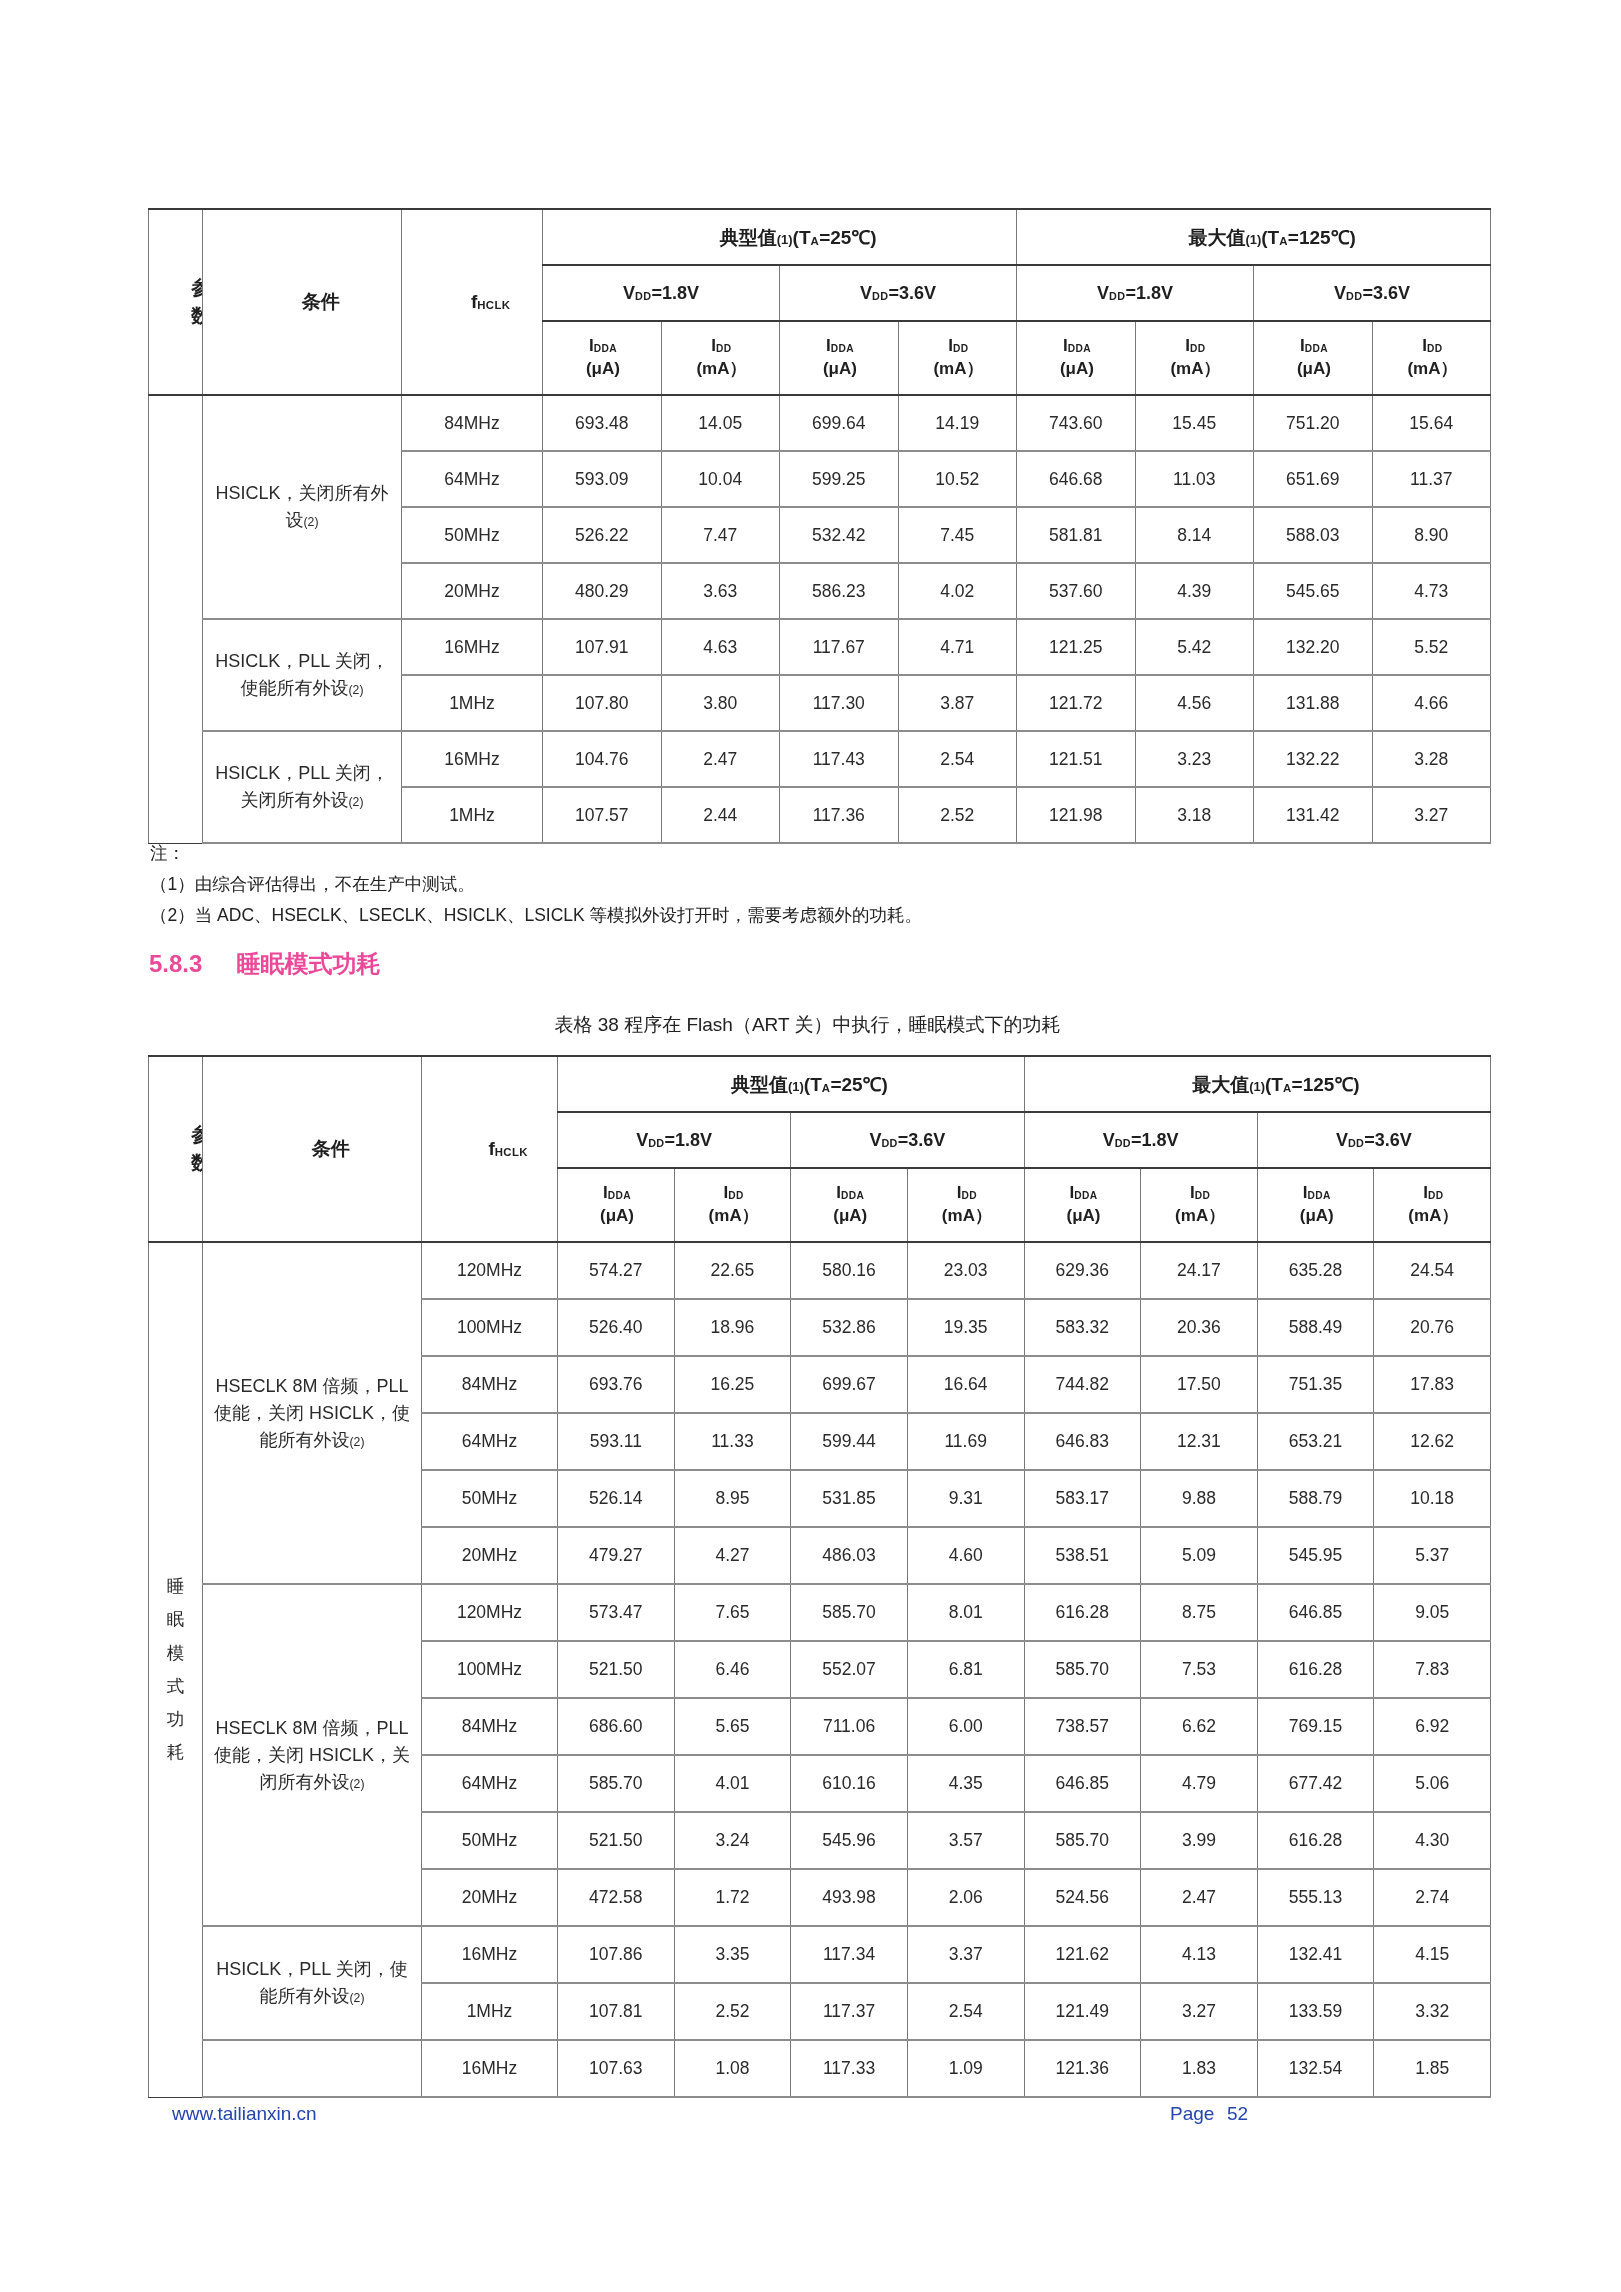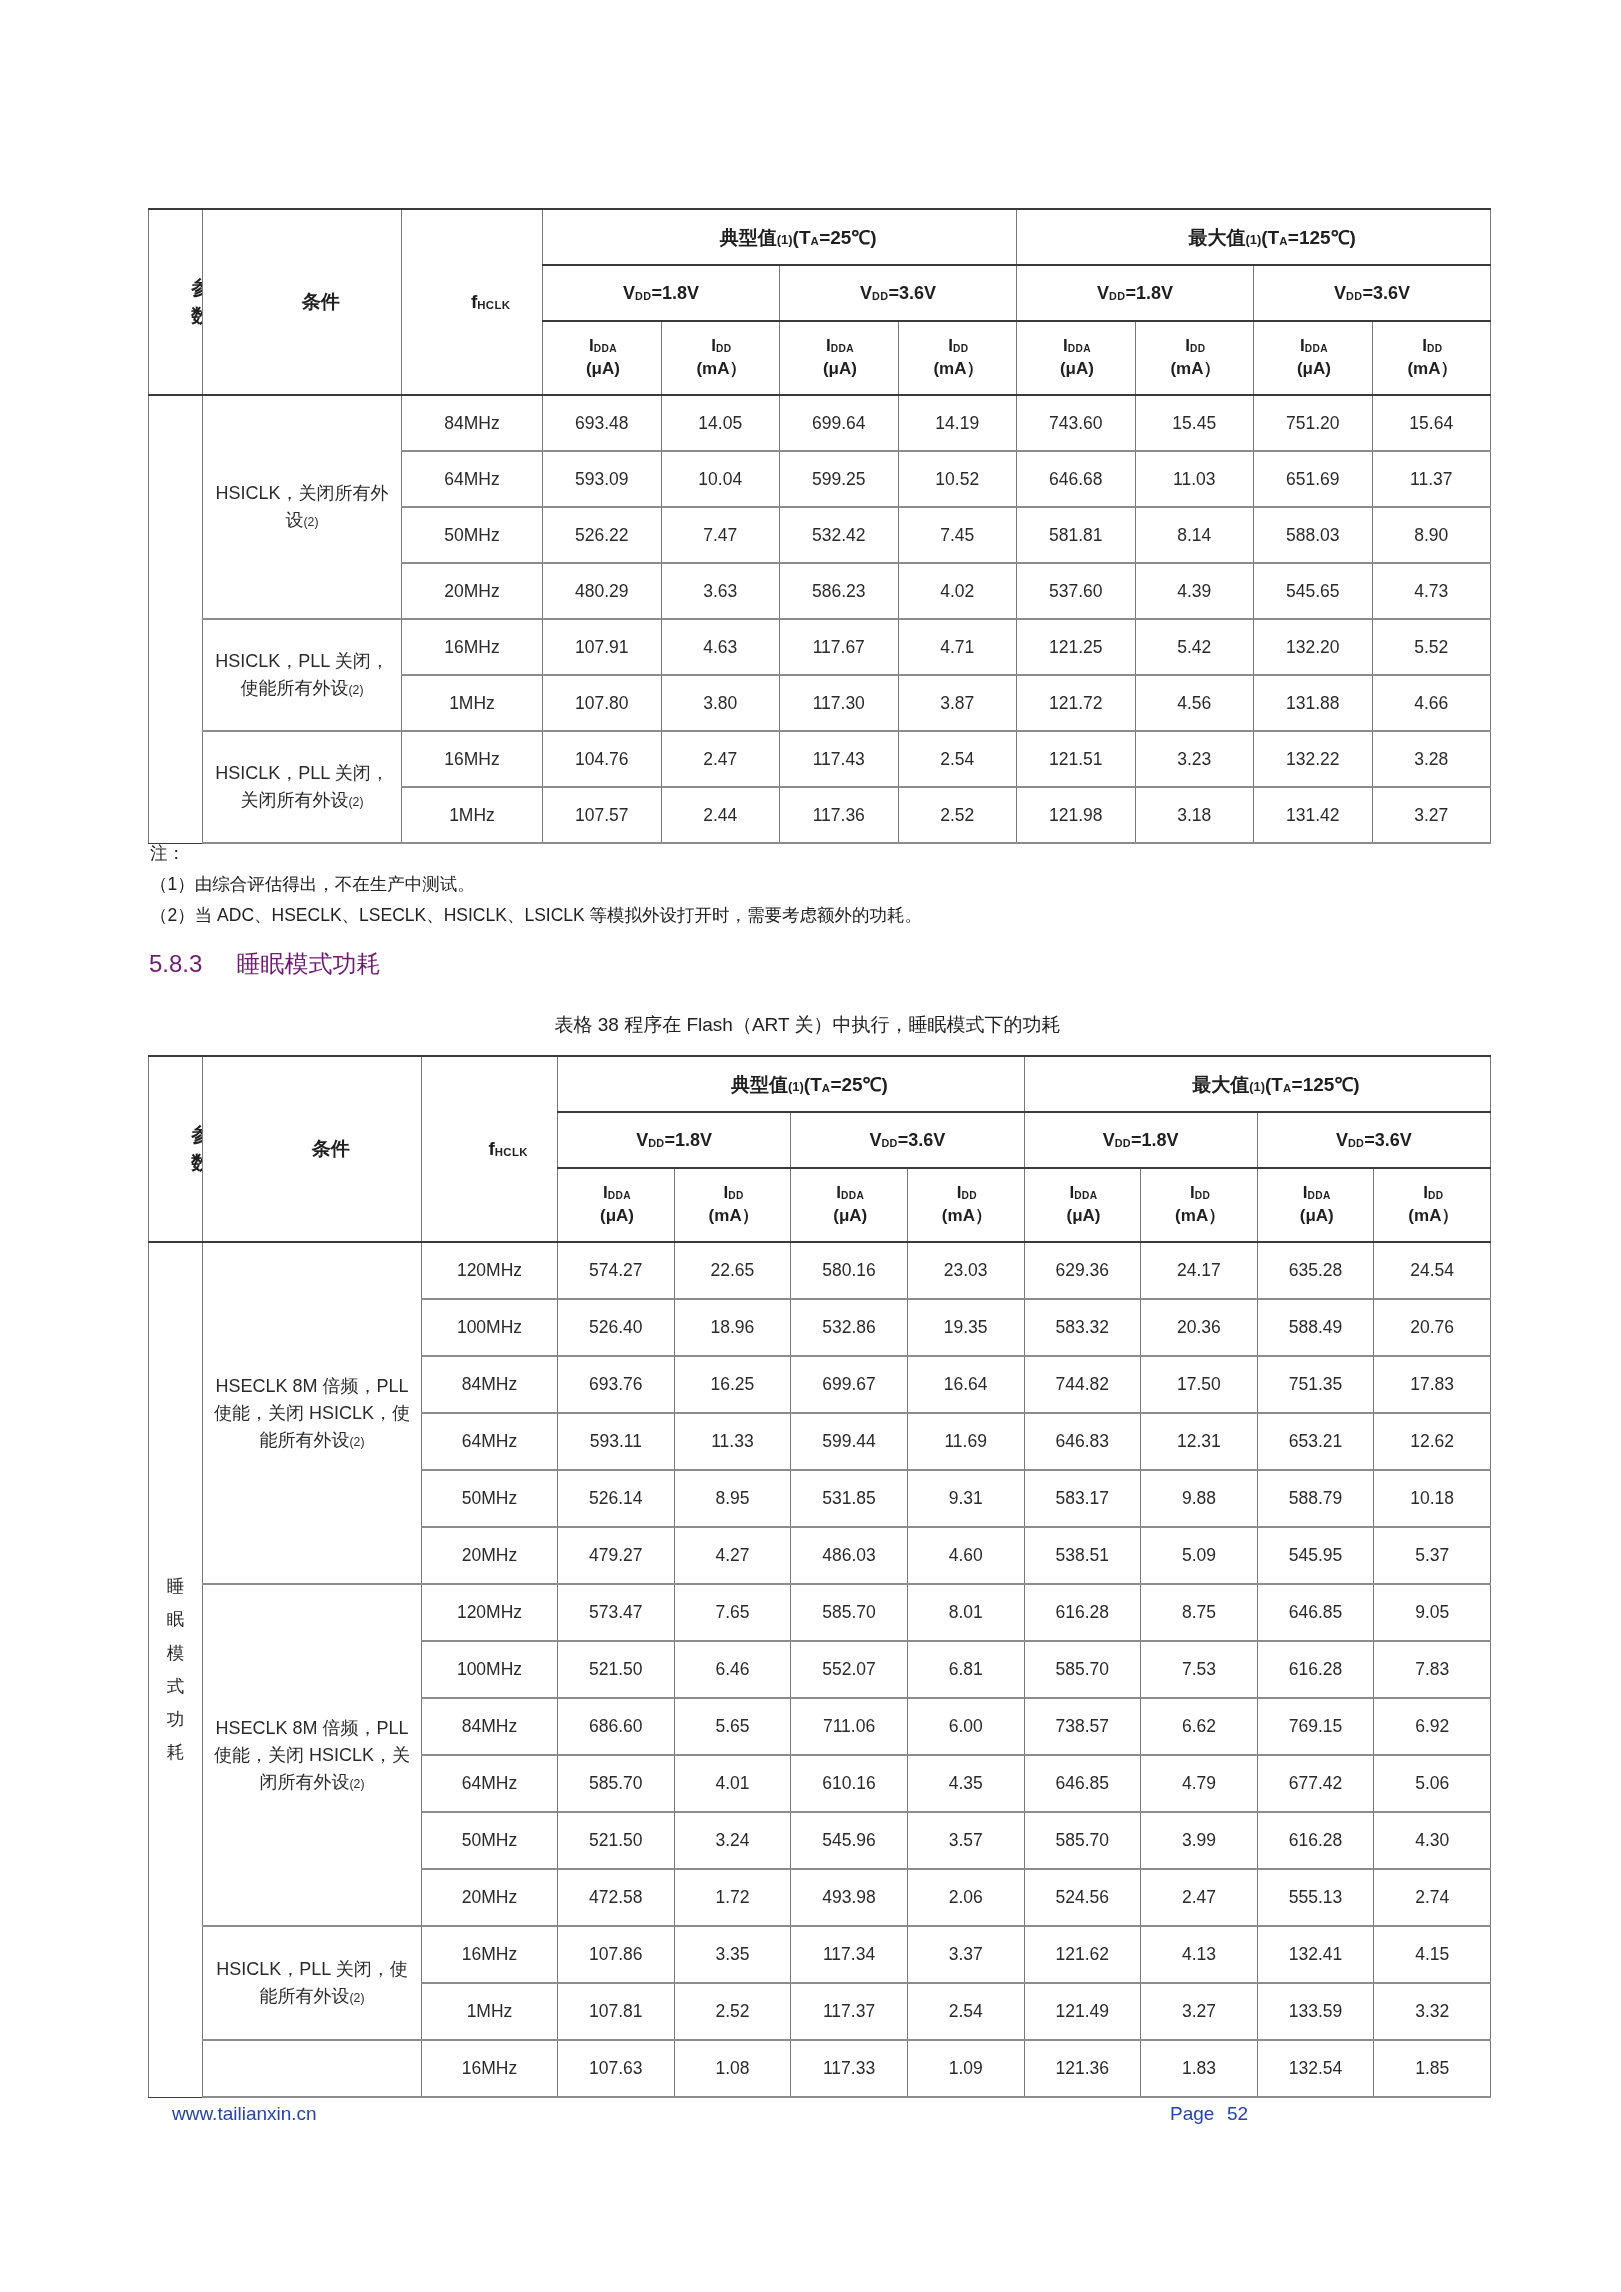--- a/index.html
+++ b/index.html
@@ -37,21 +37,21 @@
           text-align:center; white-space:normal; }
   th .vert { line-height:1.45; }
 
   .sb { font-size:0.60em; vertical-align:-0.12em; letter-spacing:0.4px; }
   .nt { font-size:0.68em; }
 
   
   .notes { position:absolute; left:150px; top:838px; font-size:17.5px;
            line-height:1.78; color:#222; }
   .heading { position:absolute; left:149px; top:948px; font-size:24px;
-             font-weight:normal; color:#701a75; }
+             font-weight:bold; color:#ec4899; }
   .heading .num { margin-right:34px; }
   .caption { position:absolute; left:136px; top:1012px; width:1343px;
              text-align:center; font-size:19px; color:#222; }
   .footer { position:absolute; left:0; top:2103px; width:1621px;
             font-size:19px; }
   .footer .site { position:absolute; left:172px; color:#2345ad; cursor:pointer; }
   .footer .pg   { position:absolute; left:1170px; color:#2345ad; }
   .footer .pg .n { margin-left:12.5px; }
 </style>
 </head>

